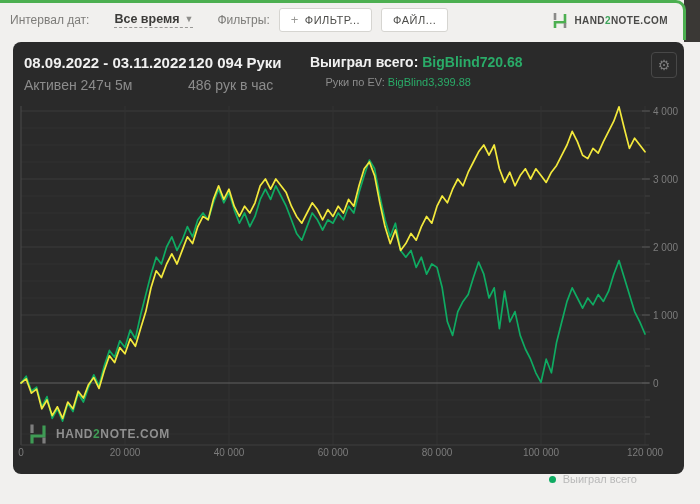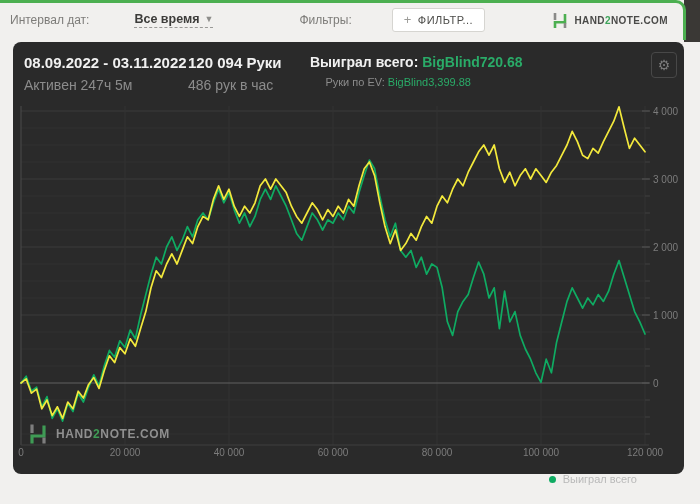--- a/index.html
+++ b/index.html
@@ -3,23 +3,23 @@
 <meta charset="utf-8">
 <style>
   html,body{margin:0;padding:0;background:#c9c8c6;}
   .screen{position:relative;width:700px;height:504px;background:#f1f0ee;
           font-family:"Liberation Sans","DejaVu Sans",sans-serif;overflow:hidden;}
   
   .corner-dark{position:absolute;left:684px;top:0;width:16px;height:42px;background:#3a3835;}
   .toolbar-outline{position:absolute;left:0;top:0;width:686px;height:40px;box-sizing:border-box;
           background:#f1f0ee;border-top:3px solid #4caf50;border-right:3px solid #4caf50;
           border-top-right-radius:10px;}
-  .toolbar{position:absolute;left:0;top:3px;width:684px;height:34px;display:flex;align-items:center;z-index:3;gap:31px;}
+  .toolbar{position:absolute;left:0;top:3px;width:684px;height:34px;display:flex;align-items:center;z-index:3;}
   .tb-label{margin-left:10px;font-size:12px;color:#7d7c79;}
-  .tb-select{margin-left:14px;display:inline-flex;align-items:center;cursor:pointer;
+  .tb-select{margin-left:25px;display:inline-flex;align-items:center;cursor:pointer;
              border-bottom:1px dashed #9a9a97;padding-bottom:1px;}
   .tb-select .val{font-size:12.5px;font-weight:700;color:#3c3c3a;}
   .caret{font-size:9px;color:#8d8d8a;margin-left:5px;}
   .tb-gap{width:14px;}
   .tb-btn{margin-left:9px;display:inline-flex;align-items:center;background:#ffffff;
           border:1px solid #d6d5d1;border-radius:3px;padding:5px 11px;font-size:11px;
           color:#4d4d4a;letter-spacing:.5px;cursor:pointer;font-family:inherit;}
   .tb-btn .plus{color:#9b9b98;font-size:13px;font-weight:400;margin-right:6px;line-height:10px;}
   .spacer{flex:1;}
   .logo{display:flex;align-items:center;margin-right:16px;}
@@ -64,20 +64,23 @@
     <span class="tb-label">Интервал дат:</span>
     <span class="tb-select">
       <span class="val">Все время</span>
       <span class="caret">▼</span>
     </span>
     <span class="tb-gap"></span>
     <span class="tb-label">Фильтры:</span>
     <button class="tb-btn">
       <span class="plus">+</span>
       <span>ФИЛЬТР...</span>
+    </button>
+    <button class="tb-btn">
+      <span>ФАЙЛ...</span>
     </button>
     <span class="spacer"></span>
     <span class="logo">
       <svg width="16" height="17" viewBox="0 0 16 17">
         <line x1="3" y1="1" x2="3" y2="8" stroke="#8a8a88" stroke-width="2.6"></line>
         <polyline points="3,16 3,10.2 13,10.2 13,2" fill="none" stroke="#4caf50" stroke-width="2.6"></polyline>
         <line x1="13" y1="11" x2="13" y2="16" stroke="#8a8a88" stroke-width="2.6"></line>
       </svg>
       <span class="logo-text"><span>HAND</span><span class="n2">2</span><span>NOTE.COM</span></span>
     </span>

